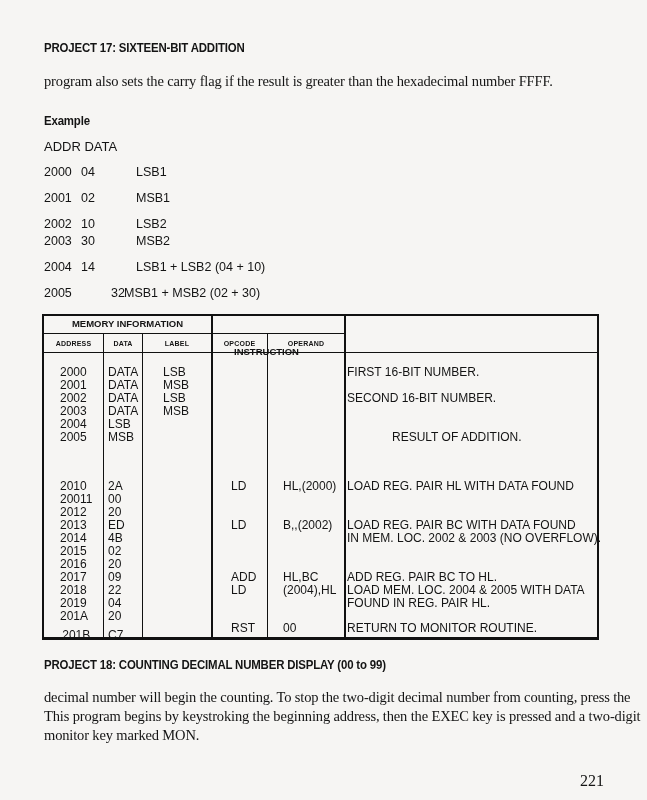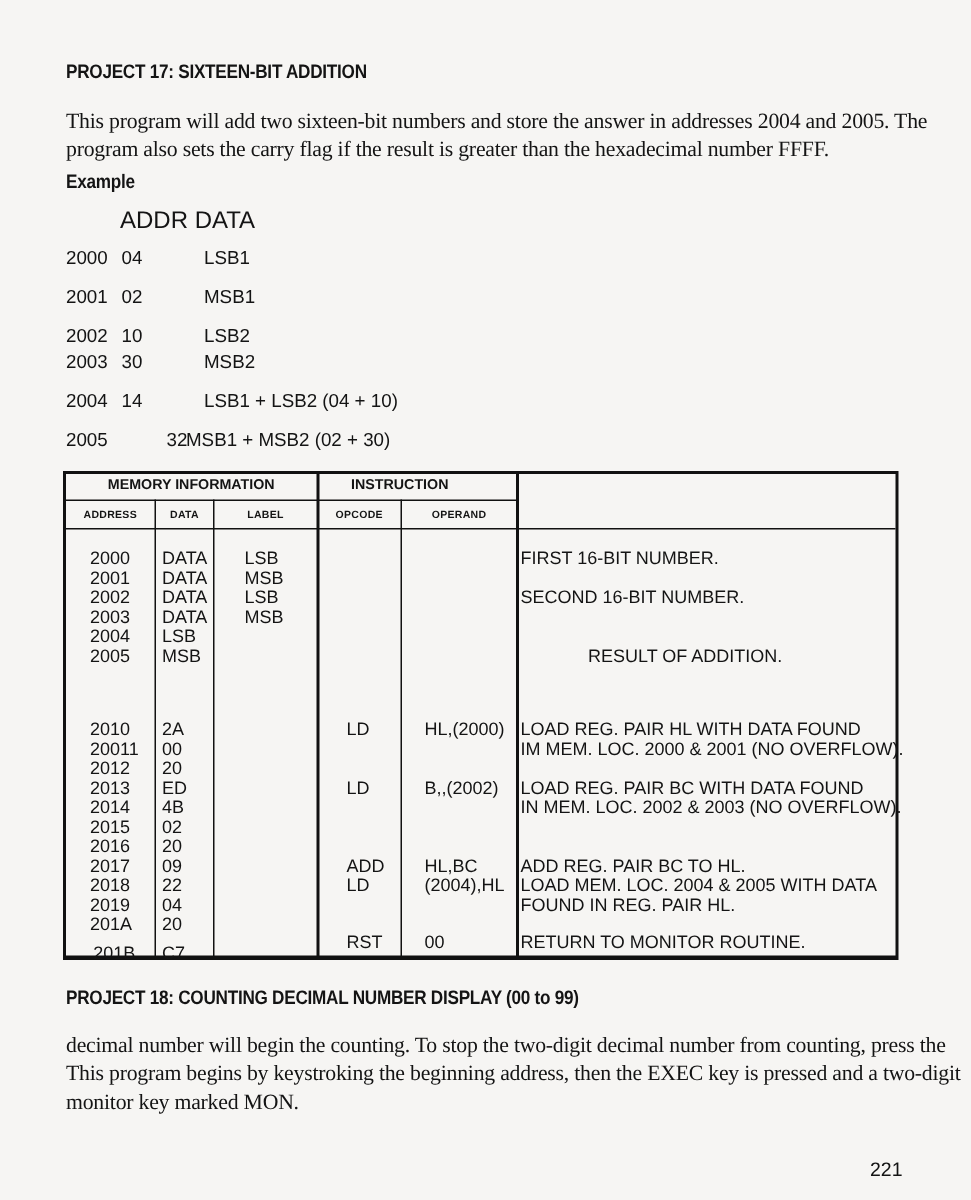--- a/index.html
+++ b/index.html
@@ -65,37 +65,36 @@
       letter-spacing: 0.2px;
     }
     .cell {
       position: absolute;
       font-family: "Liberation Sans", sans-serif;
       font-size: 12px;
       line-height: 13px;
       white-space: nowrap;
     }
     .pagenum {
-      font-family: Liberation Sans, sans-serif;
-      font-size: 13px;
+      font-family: Liberation Serif, serif;
+      font-size: 16px;
     }
   </style>
 </head>
 <body>
 
 <div class="abs heading" style="left:44px; top:40px;">PROJECT 17: SIXTEEN-BIT ADDITION</div>
 
 <div class="abs para" style="left:44px; top:72px; width:600px;">
-  <div style="white-space:nowrap;">This program will add two sixteen-bit numbers and store the answer in addresses 2004 and 2005. The</div>
   <div style="white-space:nowrap;">program also sets the carry flag if the result is greater than the hexadecimal number FFFF.</div>
 </div>
 
 <div class="abs heading" style="left:44px; top:113px;">Example</div>
 
-<div class="abs sans" style="left:44px; top:139px; font-size:16px;margin-left:36px;">ADDR DATA</div>
+<div class="abs sans" style="left:44px; top:139px; font-size:13px;">ADDR DATA</div>
 
 <div>
   <div class="ex-row" style="top:165px;">
     <span style="left:0;">2000</span>
     <span style="left:37px;">04</span>
     <span style="left:92px;">LSB1</span>
   </div>
   <div class="ex-row" style="top:191px;">
     <span style="left:0;">2001</span>
     <span style="left:37px;">02</span>
@@ -128,21 +127,21 @@
   <div class="hline" style="left:0; width:301px; top:17px;"></div>
   <div class="hline" style="left:0; width:553px; top:36px;"></div>
 
   <div class="vline" style="left:167px; top:0; height:322px; border-left-width:2px;"></div>
   <div class="vline" style="left:300px; top:0; height:322px; border-left-width:2px;"></div>
   <div class="vline" style="left:59px; top:17px; height:305px;"></div>
   <div class="vline" style="left:98px; top:17px; height:305px;"></div>
   <div class="vline" style="left:223px; top:17px; height:305px;"></div>
 
   <div class="th1" style="left:0; width:167px;">MEMORY INFORMATION</div>
-  <div class="th1" style="left:168px; width:109px;">INSTRUCTION</div>
+  <div class="th1" style="left:168px; width:109px;margin-top:28px;">INSTRUCTION</div>
 
   <div class="th2" style="left:0; width:59px;">ADDRESS</div>
   <div class="th2" style="left:60px; width:38px;">DATA</div>
   <div class="th2" style="left:99px; width:68px;">LABEL</div>
   <div class="th2" style="left:168px; width:55px;">OPCODE</div>
   <div class="th2" style="left:224px; width:76px;">OPERAND</div>
 
   <div class="cell" style="left:16px; top:50px;">
     <div>2000</div>
     <div>2001</div>
@@ -205,21 +204,20 @@
   <div class="cell" style="left:239px; top:164px;">HL,(2000)</div>
   <div class="cell" style="left:239px; top:203px;">B,,(2002)</div>
   <div class="cell" style="left:239px; top:255px;">HL,BC</div>
   <div class="cell" style="left:239px; top:268px;">(2004),HL</div>
   <div class="cell" style="left:239px; top:306px;">00</div>
 
   <div class="cell" style="left:303px; top:50px;">FIRST 16-BIT NUMBER.</div>
   <div class="cell" style="left:303px; top:76px;">SECOND 16-BIT NUMBER.</div>
   <div class="cell" style="left:303px; top:115px;padding-left:45px;">RESULT OF ADDITION.</div>
   <div class="cell" style="left:303px; top:164px;">LOAD REG. PAIR HL WITH DATA FOUND</div>
-  <div class="cell" style="left:303px; top:177px;">IM MEM. LOC. 2000 &amp; 2001 (NO OVERFLOW).</div>
   <div class="cell" style="left:303px; top:203px;">LOAD REG. PAIR BC WITH DATA FOUND</div>
   <div class="cell" style="left:303px; top:216px;">IN MEM. LOC. 2002 &amp; 2003 (NO OVERFLOW).</div>
   <div class="cell" style="left:303px; top:255px;">ADD REG. PAIR BC TO HL.</div>
   <div class="cell" style="left:303px; top:268px;">LOAD MEM. LOC. 2004 &amp; 2005 WITH DATA</div>
   <div class="cell" style="left:303px; top:281px;">FOUND IN REG. PAIR HL.</div>
   <div class="cell" style="left:303px; top:306px;">RETURN TO MONITOR ROUTINE.</div>
 </div>
 
 <div class="abs heading" style="left:44px; top:657px;">PROJECT 18: COUNTING DECIMAL NUMBER DISPLAY (00 to 99)</div>
 <div class="abs para" style="left:44px; top:688px; width:600px;">

